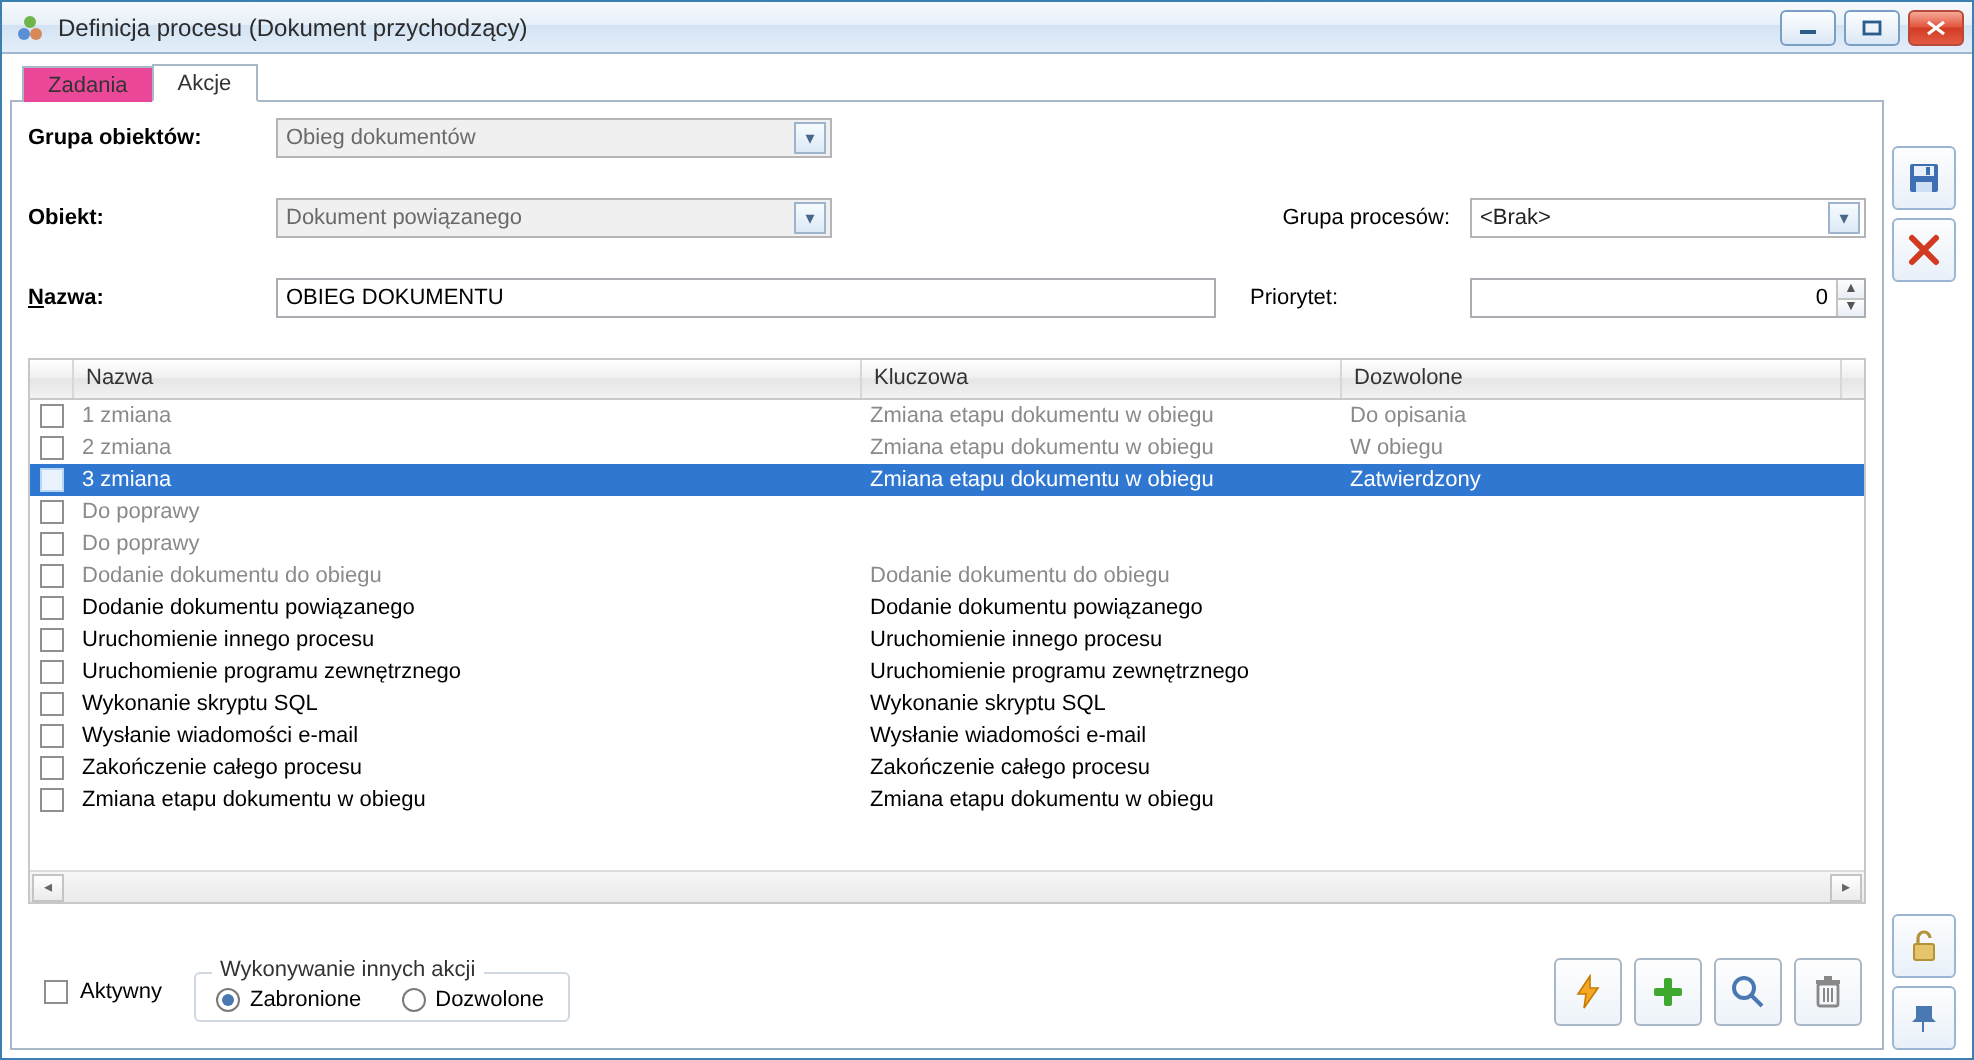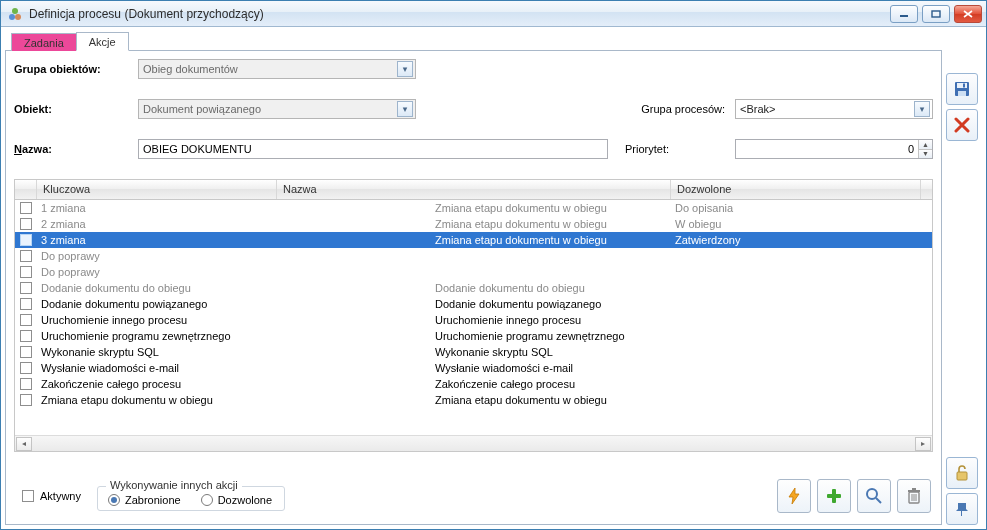--- a/index.html
+++ b/index.html
@@ -303,22 +303,22 @@
             <div class="spins">
               <div>▲</div>
               <div>▼</div>
             </div>
           </div>
         </div>
 
         <div class="table-wrap">
           <div class="thead">
             <div class="th th0"></div>
+            <div class="th" id="th1" style="width: 394px;">Nazwa</div>
             <div class="th" id="th2" style="width: 240px;">Kluczowa</div>
-            <div class="th" id="th1" style="width: 394px;">Nazwa</div>
             <div class="th" id="th3" style="width: 250px;">Dozwolone</div>
           </div>
           <div class="tbody" id="tbody">
               <div class="row dim">
                 <div class="c0">
                   <span class="chk"></span>
                 </div>
                 <div class="c" style="width:394px">1 zmiana</div>
                 <div class="c" style="width:240px">Zmiana etapu dokumentu w obiegu</div>
                 <div class="c" style="width:250px">Do opisania</div>

